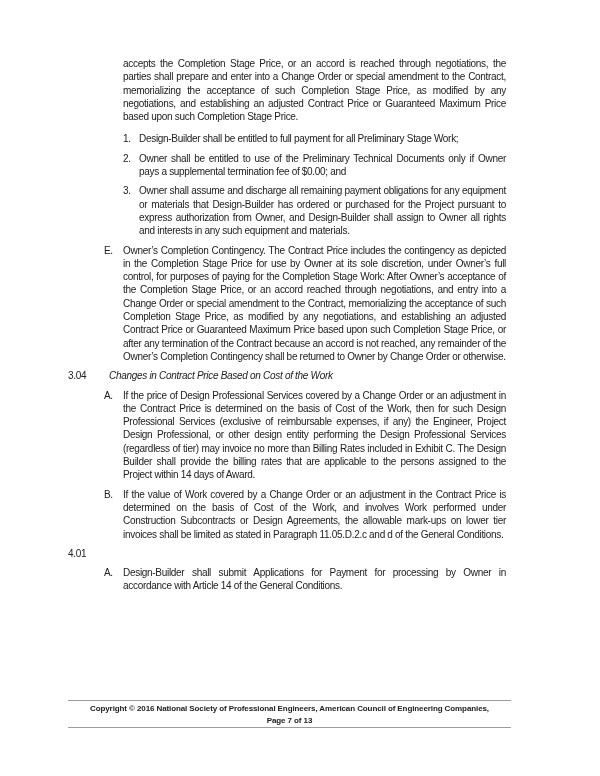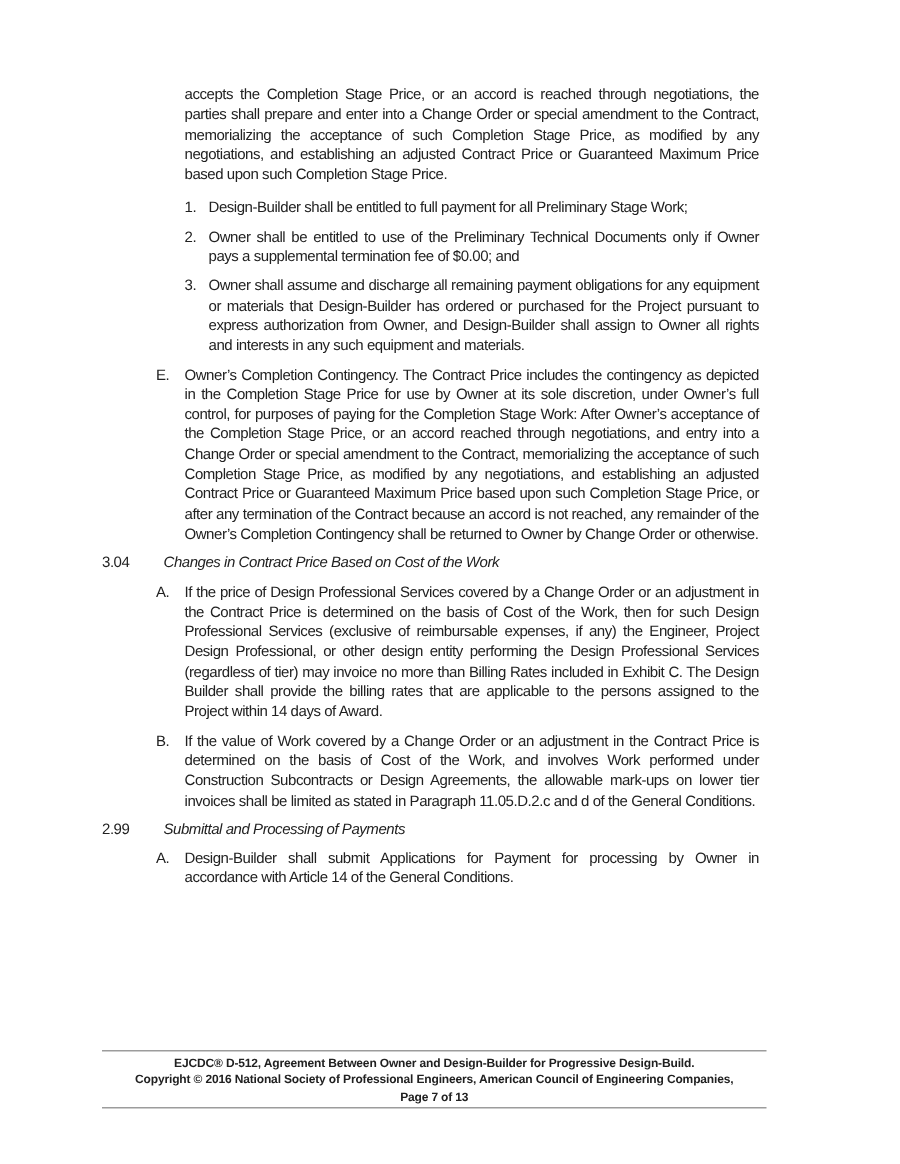--- a/index.html
+++ b/index.html
@@ -116,29 +116,27 @@
       <div class="ltext just">If the price of Design Professional Services covered by a Change Order or an adjustment in the Contract Price is determined on the basis of Cost of the Work, then for such Design Professional Services (exclusive of reimbursable expenses, if any) the Engineer, Project Design Professional, or other design entity performing the Design Professional Services (regardless of tier) may invoice no more than Billing Rates included in Exhibit C. The Design Builder shall provide the billing rates that are applicable to the persons assigned to the Project within 14 days of Award.</div>
     </div>
 
     <div class="letter-item">
       <span class="llabel">B.</span>
       <div class="ltext just">If the value of Work covered by a Change Order or an adjustment in the Contract Price is determined on the basis of Cost of the Work, and involves Work performed under Construction Subcontracts or Design Agreements, the allowable mark-ups on lower tier invoices shall be limited as stated in Paragraph 11.05.D.2.c and d of the General Conditions.</div>
     </div>
 
 
     <div class="section-head">
-      <span class="snum">2.99</span>
-      <span class="stitle">Submittal and Processing of Payments</span>
+      <span class="snum">4.01</span>
     </div>
 
     <div class="letter-item">
       <span class="llabel">A.</span>
       <div class="ltext just">Design-Builder shall submit Applications for Payment for processing by Owner in accordance with Article 14 of the General Conditions.</div>
     </div>
 
   </div>
 
   <div class="footer">
-    <div class="fline">EJCDC® D-512, Agreement Between Owner and Design-Builder for Progressive Design-Build.</div>
     <div class="fline">Copyright © 2016 National Society of Professional Engineers, American Council of Engineering Companies,</div>
     <div class="fpage">Page 7 of 13</div>
   </div>
 </div>
 
 </body></html>

